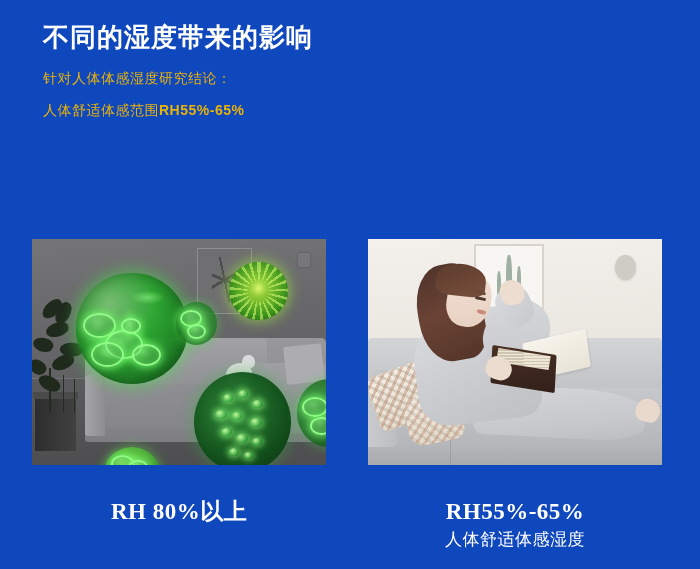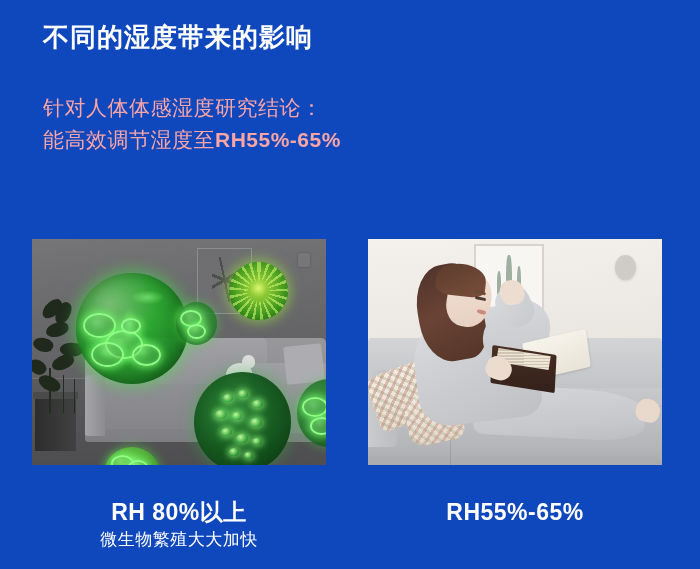--- a/index.html
+++ b/index.html
@@ -17,23 +17,23 @@
     position:absolute;
     left:43px; top:20px;
     font-size:26px;
     font-weight:bold;
     color:#ffffff;
     letter-spacing:1px;
     white-space:nowrap;
   }
   .body-copy {
     position:absolute;
-    left:43px; top:92px;
-    color:#fca5a5;
-    font-size:21px;
+    left:43px; top:62px;
+    color:#eab308;
+    font-size:14px;
     line-height:32px;
     letter-spacing:0.5px;
   }
   .body-copy .line { white-space:nowrap; }
   .body-copy .line.bold { font-weight:bold; letter-spacing:1px; }
   .body-copy .strong { font-weight:bold; letter-spacing:0.5px; }
 
   
   .panels { position:absolute; left:0; top:239px; width:700px; height:226px; }
   .panel {
@@ -342,41 +342,41 @@
     border-radius:2px;
     transform:rotate(9deg) skewX(6deg);
   }
   .book-edge {
     position:absolute; left:44%; top:50%; width:18%; height:6%;
     background:repeating-linear-gradient(170deg,#efe7d6 0 1.5px,#cfc5b2 1.5px 3px);
     transform:rotate(9deg);
   }
 
   
-  .captions { position:absolute; left:0; top:498px; width:680px; height:66px; }
+  .captions { position:absolute; left:0; top:498px; width:680px; height:66px;font-family:Liberation Serif, serif; }
   .cap { position:absolute; top:0; width:294px; text-align:center; color:#fff; }
   .cap.left  { left:32px; }
   .cap.right { left:368px; }
   .cap .big {
     display:block; font-size:23px; font-weight:bold; letter-spacing:0.5px;
     line-height:28px;
   }
   .cap .small {
     display:block; font-size:17px; letter-spacing:0.5px; line-height:24px;
     margin-top:2px;
   }
 </style>
 </head>
 <body>
 
 <div class="headline">不同的湿度带来的影响</div>
 
 <div class="body-copy">
   <div class="line">针对人体体感湿度研究结论：</div>
-  <div class="line"><span>能高效调节湿度至</span><span class="strong">RH55%-65%</span></div>
+  <div class="line"><span>人体舒适体感范围</span><span class="strong">RH55%-65%</span></div>
 </div>
 
 <div class="panels">
 
   <div class="panel left">
     <div class="room-dark">
       <div class="rd-wall"></div>
       <div class="rd-wall-seam"></div>
       <div class="rd-floor"></div>
       <div class="rd-art"></div>
@@ -485,18 +485,18 @@
       <div class="book-cover"></div>
       <div class="book-edge"></div>
       <div class="w-hand2"></div>
     </div>
   </div>
 </div>
 
 <div class="captions">
   <div class="cap left">
     <span class="big">RH 80%以上</span>
-    <span class="small">微生物繁殖大大加快</span>
   </div>
   <div class="cap right">
     <span class="big">RH55%-65%</span>
+    <span class="small">人体舒适体感湿度</span>
   </div>
 </div>
 
 </body></html>

